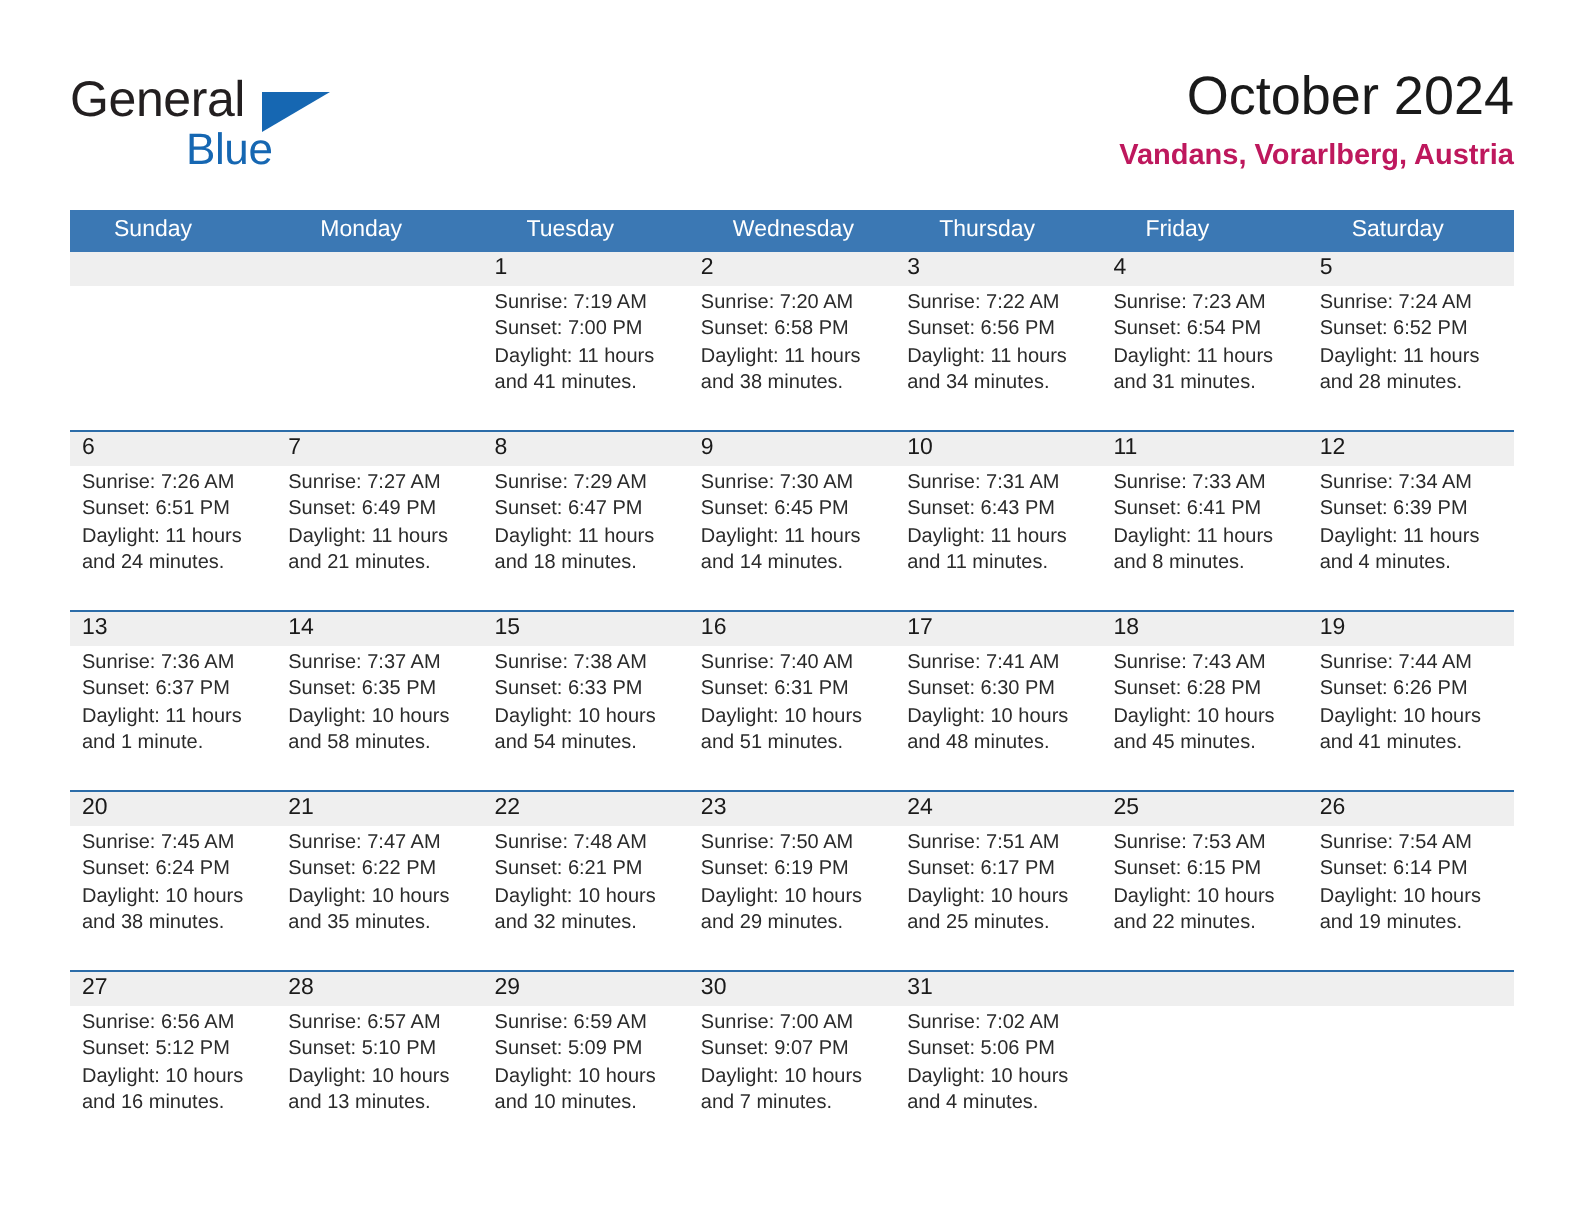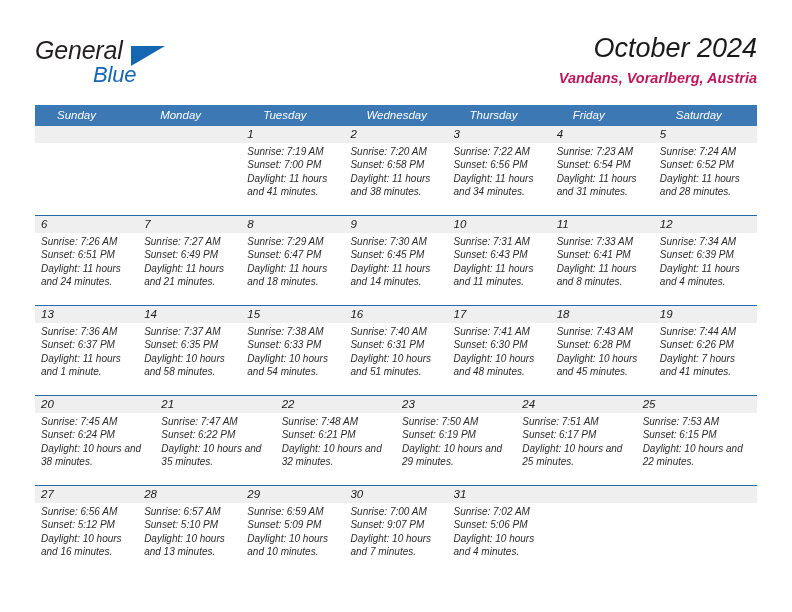--- a/index.html
+++ b/index.html
@@ -12,21 +12,20 @@
     height: 612px;
     font-family: "Liberation Sans", sans-serif;
     color: #1a1a1a;
     overflow: hidden;
   }
   .page {
     position: relative;
     width: 792px;
     height: 612px;
     box-sizing: border-box;
-    font-style: italic;
   }
 
   
   .header {
     position: absolute;
     left: 0; top: 0;
     width: 792px;
     height: 100px;
   }
   .logo {
@@ -330,21 +329,21 @@
               <div>Sunrise: 7:43 AM</div>
               <div>Sunset: 6:28 PM</div>
               <div class="daylight">Daylight: 10 hours and 45 minutes.</div>
             </div>
           </div>
           <div class="day-cell">
             <div class="day-number">19</div>
             <div class="day-info">
               <div>Sunrise: 7:44 AM</div>
               <div>Sunset: 6:26 PM</div>
-              <div class="daylight">Daylight: 7 hours and 41 minutes.</div>
+              <div class="daylight">Daylight: 10 hours and 41 minutes.</div>
             </div>
           </div>
         </div>
         <div class="week-row">
           <div class="daynum-band"></div>
           <div class="day-cell">
             <div class="day-number">20</div>
             <div class="day-info">
               <div>Sunrise: 7:45 AM</div>
               <div>Sunset: 6:24 PM</div>
@@ -384,20 +383,28 @@
             </div>
           </div>
           <div class="day-cell">
             <div class="day-number">25</div>
             <div class="day-info">
               <div>Sunrise: 7:53 AM</div>
               <div>Sunset: 6:15 PM</div>
               <div class="daylight">Daylight: 10 hours and 22 minutes.</div>
             </div>
           </div>
+          <div class="day-cell">
+            <div class="day-number">26</div>
+            <div class="day-info">
+              <div>Sunrise: 7:54 AM</div>
+              <div>Sunset: 6:14 PM</div>
+              <div class="daylight">Daylight: 10 hours and 19 minutes.</div>
+            </div>
+          </div>
         </div>
         <div class="week-row">
           <div class="daynum-band"></div>
           <div class="day-cell">
             <div class="day-number">27</div>
             <div class="day-info">
               <div>Sunrise: 6:56 AM</div>
               <div>Sunset: 5:12 PM</div>
               <div class="daylight">Daylight: 10 hours and 16 minutes.</div>
             </div>

